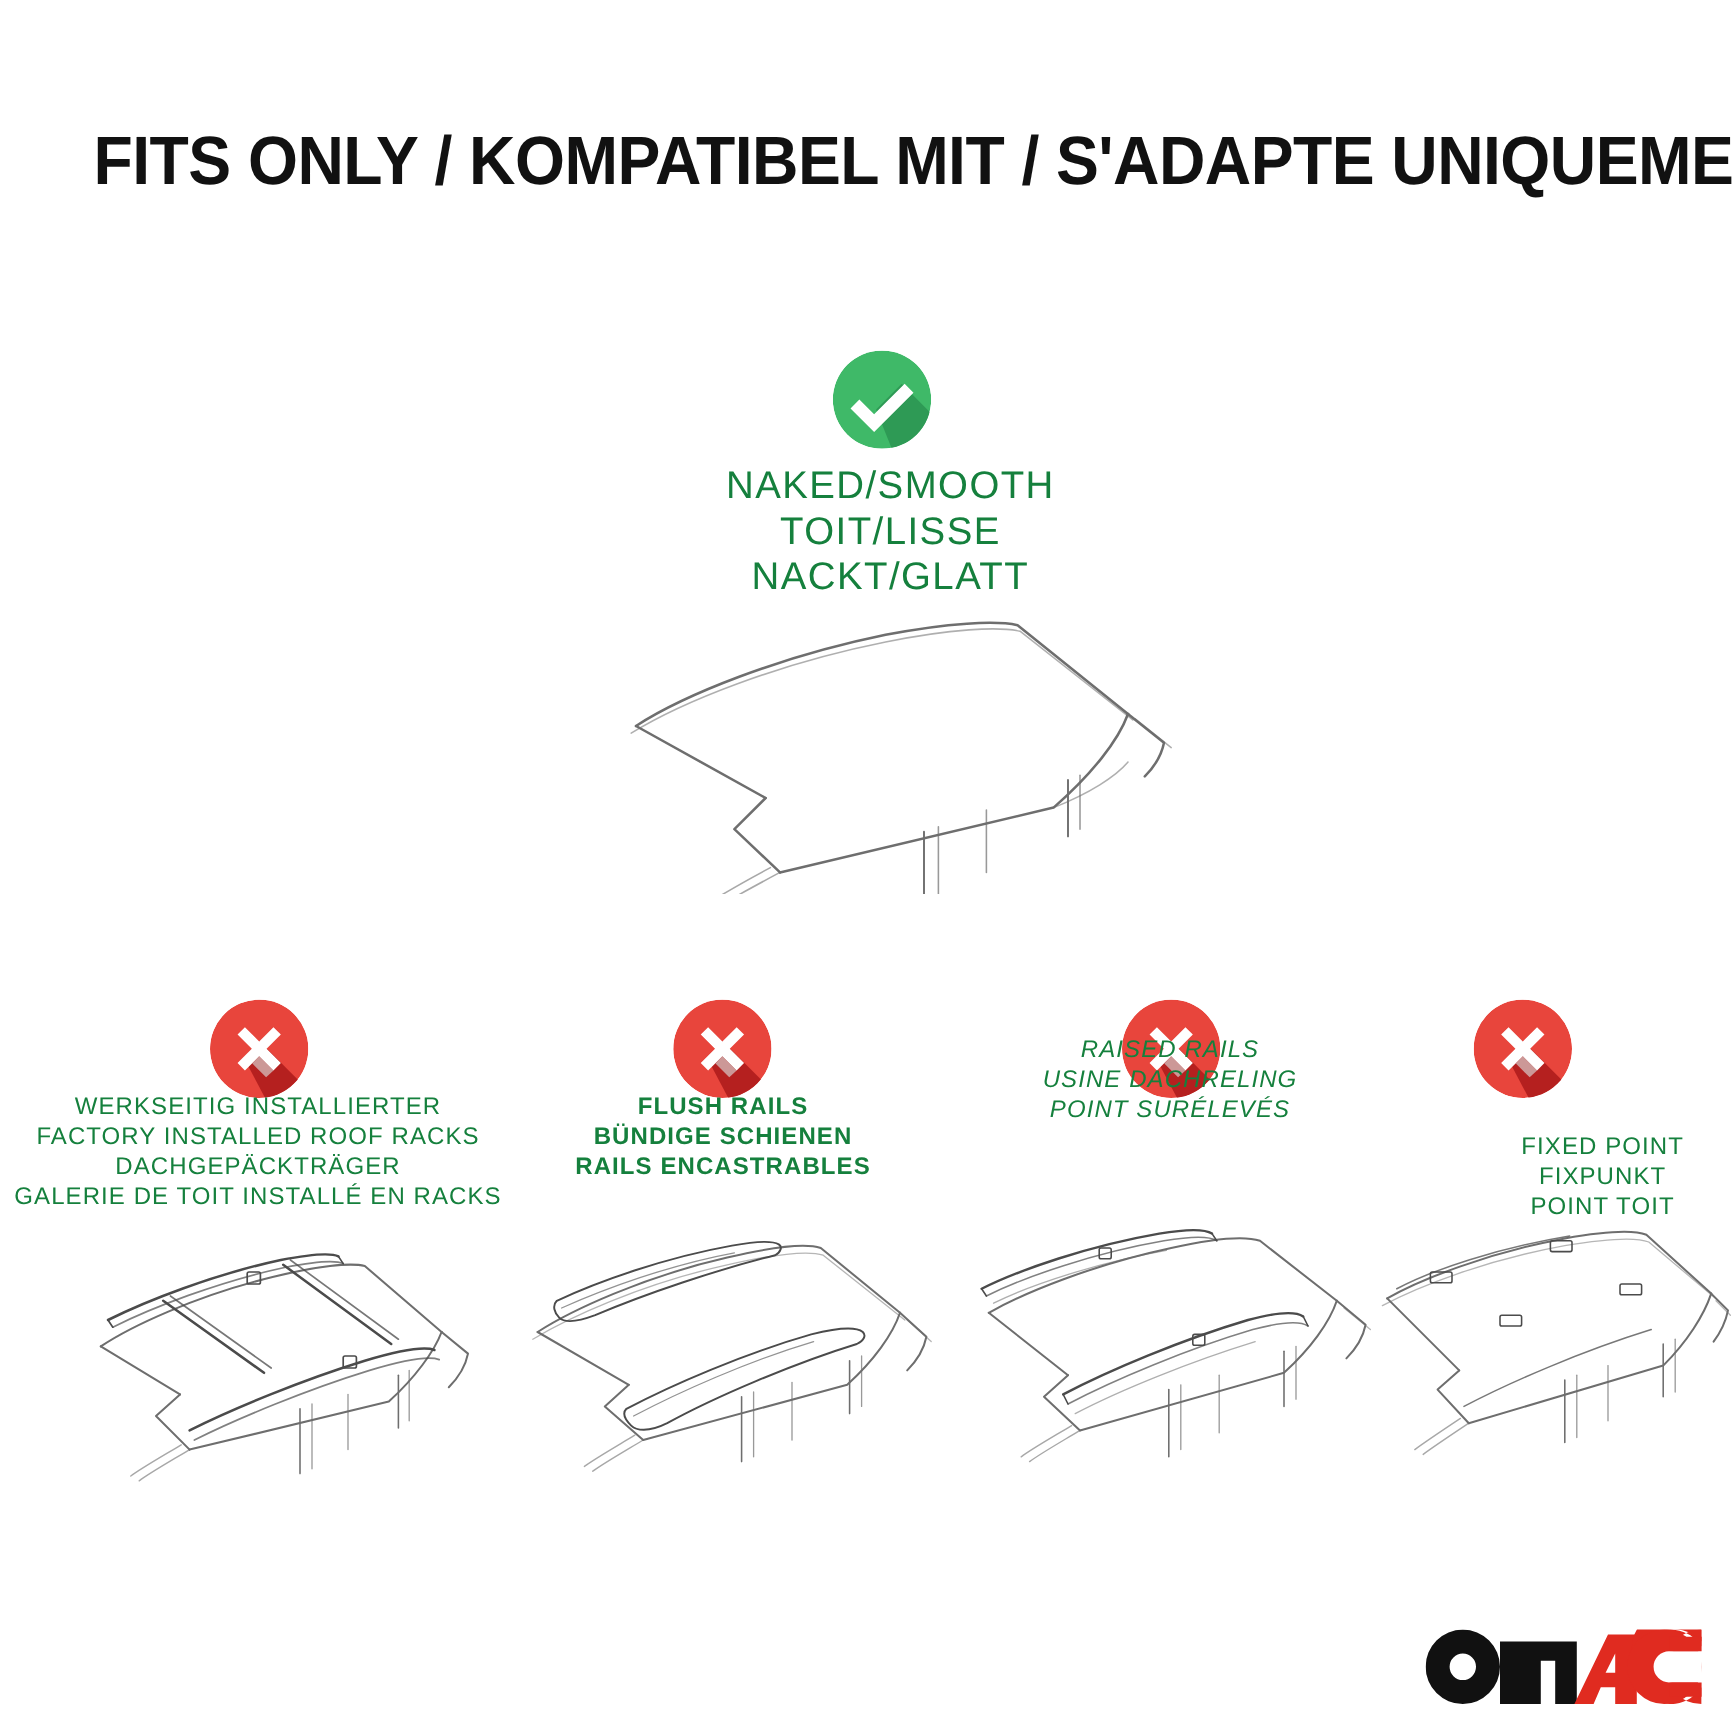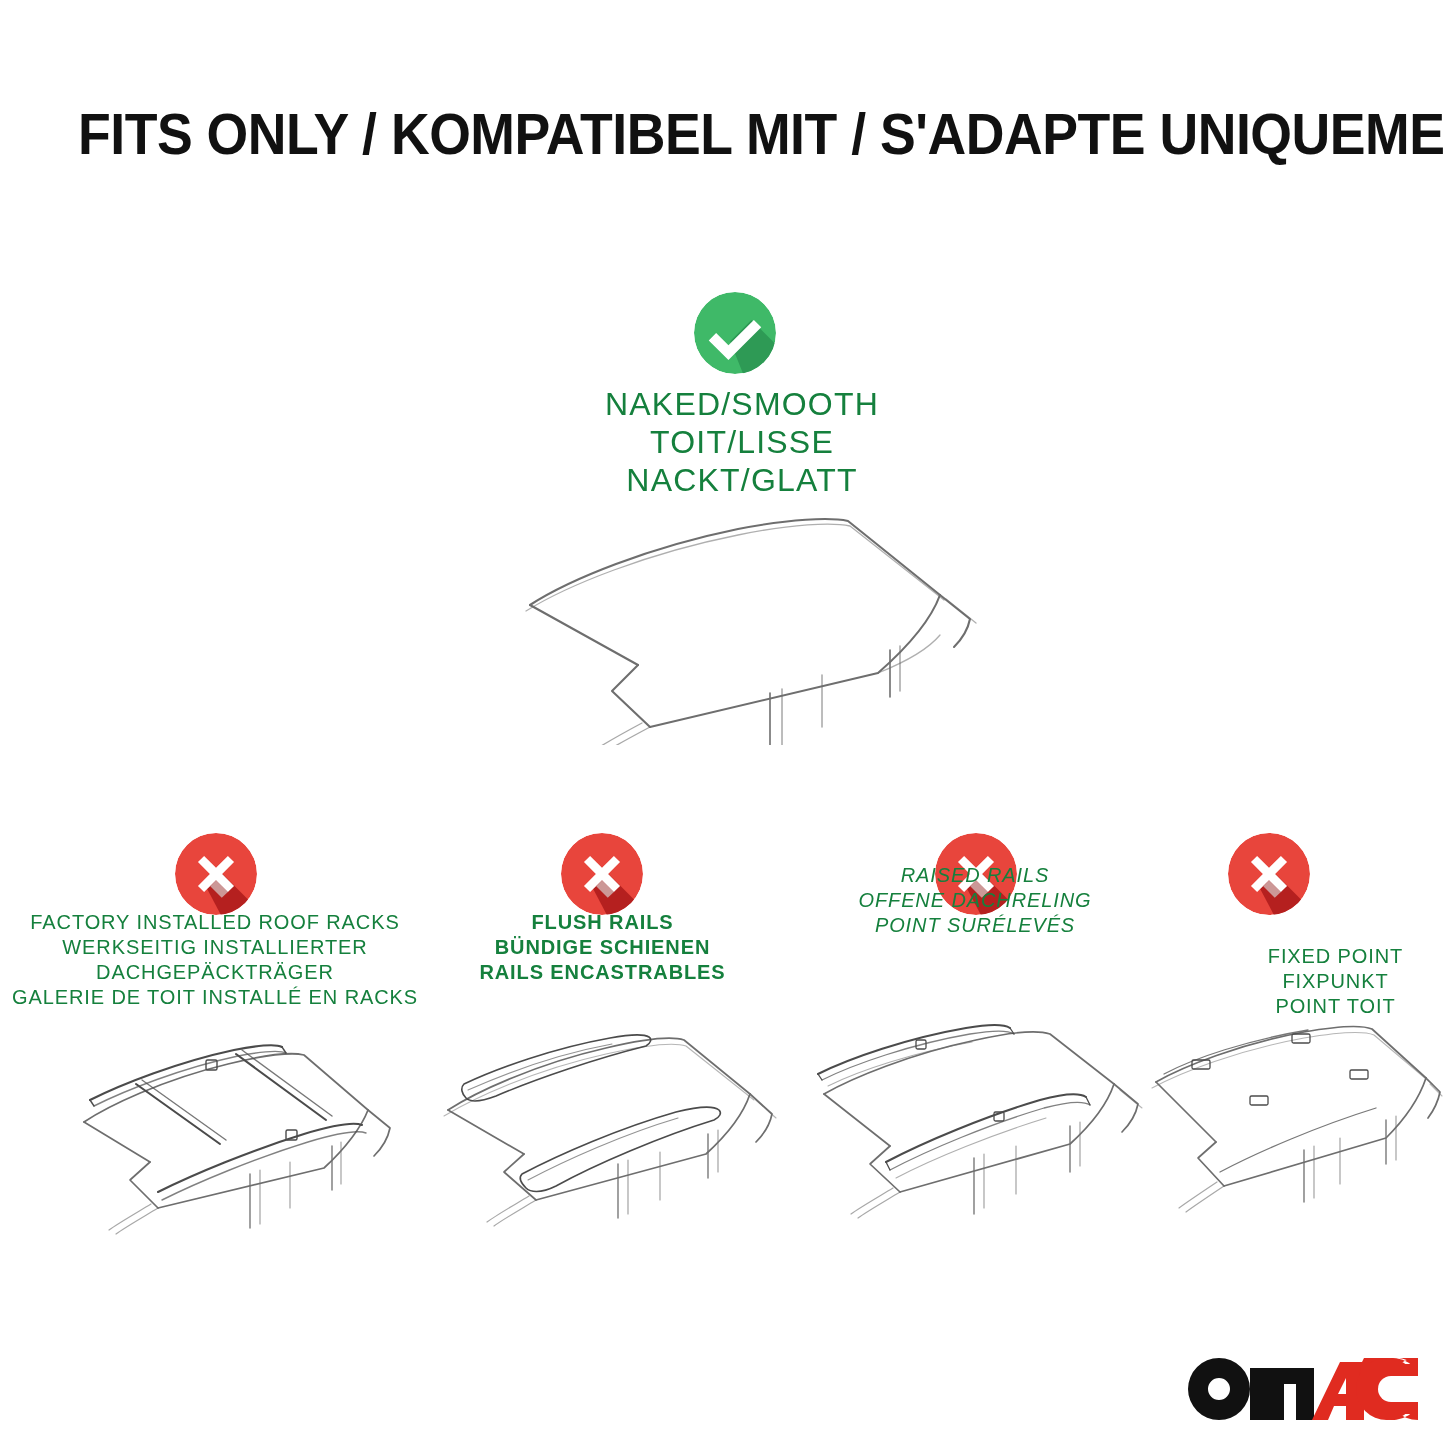--- a/index.html
+++ b/index.html
@@ -137,22 +137,22 @@
   <div class="badge" style="left:175px; top:833px; width:82px; height:82px;">
     <svg viewBox="0 0 100 100">
       <circle cx="50" cy="50" r="50" fill="#E8453C"></circle>
       <path d="M50 42 L62 54 L100 92 L100 100 L56 100 L38 66 Z" fill="#B5201F"></path>
       <path d="M35.5 28 L50 42.5 L64.5 28 L72 35.5 L57.5 50 L72 64.5 L64.5 72 L50 57.5 L35.5 72 L28 64.5 L42.5 50 L28 35.5 Z" fill="#ffffff"></path>
       <path d="M50 57.5 L64.5 72 L57 79 L43 65 Z" fill="#d9d9d9" opacity="0.65"></path>
     </svg>
   </div>
 
   <div class="caption cap-no" id="cap-no-0">
+    <span class="line">WERKSEITIG INSTALLIERTER</span>
     <span class="line">FACTORY INSTALLED ROOF RACKS</span>
-    <span class="line">WERKSEITIG INSTALLIERTER</span>
     <span class="line">DACHGEPÄCKTRÄGER</span>
     <span class="line">GALERIE DE TOIT INSTALLÉ EN RACKS</span>
   </div>
 
   <div class="illo" style="left:38px; top:1022px; width:365px; height:220px;">
     <svg viewBox="0 0 365 220" fill="none" stroke="#6e6e6e" stroke-width="1.7" stroke-linecap="round" stroke-linejoin="round">
 
       <path d="M46 100 C70 84 124 58 190 42 C226 33 254 30 266 33 L330 88"></path>
       <path d="M330 88 C324 104 308 126 286 146 L120 186"></path>
       <path d="M120 186 L92 158 L112 140"></path>
@@ -233,21 +233,21 @@
     <svg viewBox="0 0 100 100">
       <circle cx="50" cy="50" r="50" fill="#E8453C"></circle>
       <path d="M50 42 L62 54 L100 92 L100 100 L56 100 L38 66 Z" fill="#B5201F"></path>
       <path d="M35.5 28 L50 42.5 L64.5 28 L72 35.5 L57.5 50 L72 64.5 L64.5 72 L50 57.5 L35.5 72 L28 64.5 L42.5 50 L28 35.5 Z" fill="#ffffff"></path>
       <path d="M50 57.5 L64.5 72 L57 79 L43 65 Z" fill="#d9d9d9" opacity="0.65"></path>
     </svg>
   </div>
 
   <div class="caption cap-no" id="cap-no-2">
     <span class="line">RAISED RAILS</span>
-    <span class="line">OFFENE DACHRELING</span>
+    <span class="line">USINE DACHRELING</span>
     <span class="line">POINT SURÉLEVÉS</span>
   </div>
 
   <div class="illo" style="left:788px; top:1022px; width:365px; height:220px;">
     <svg viewBox="0 0 365 220" fill="none" stroke="#6e6e6e" stroke-width="1.7" stroke-linecap="round" stroke-linejoin="round">
       <path d="M36 72 C64 56 122 32 188 18 C224 10 250 8 262 12 L326 62"></path>
       <path d="M326 62 C320 80 304 102 282 122 L112 170"></path>
       <path d="M112 170 L82 142 L102 124"></path>
       <path d="M102 124 L36 72"></path>
 

